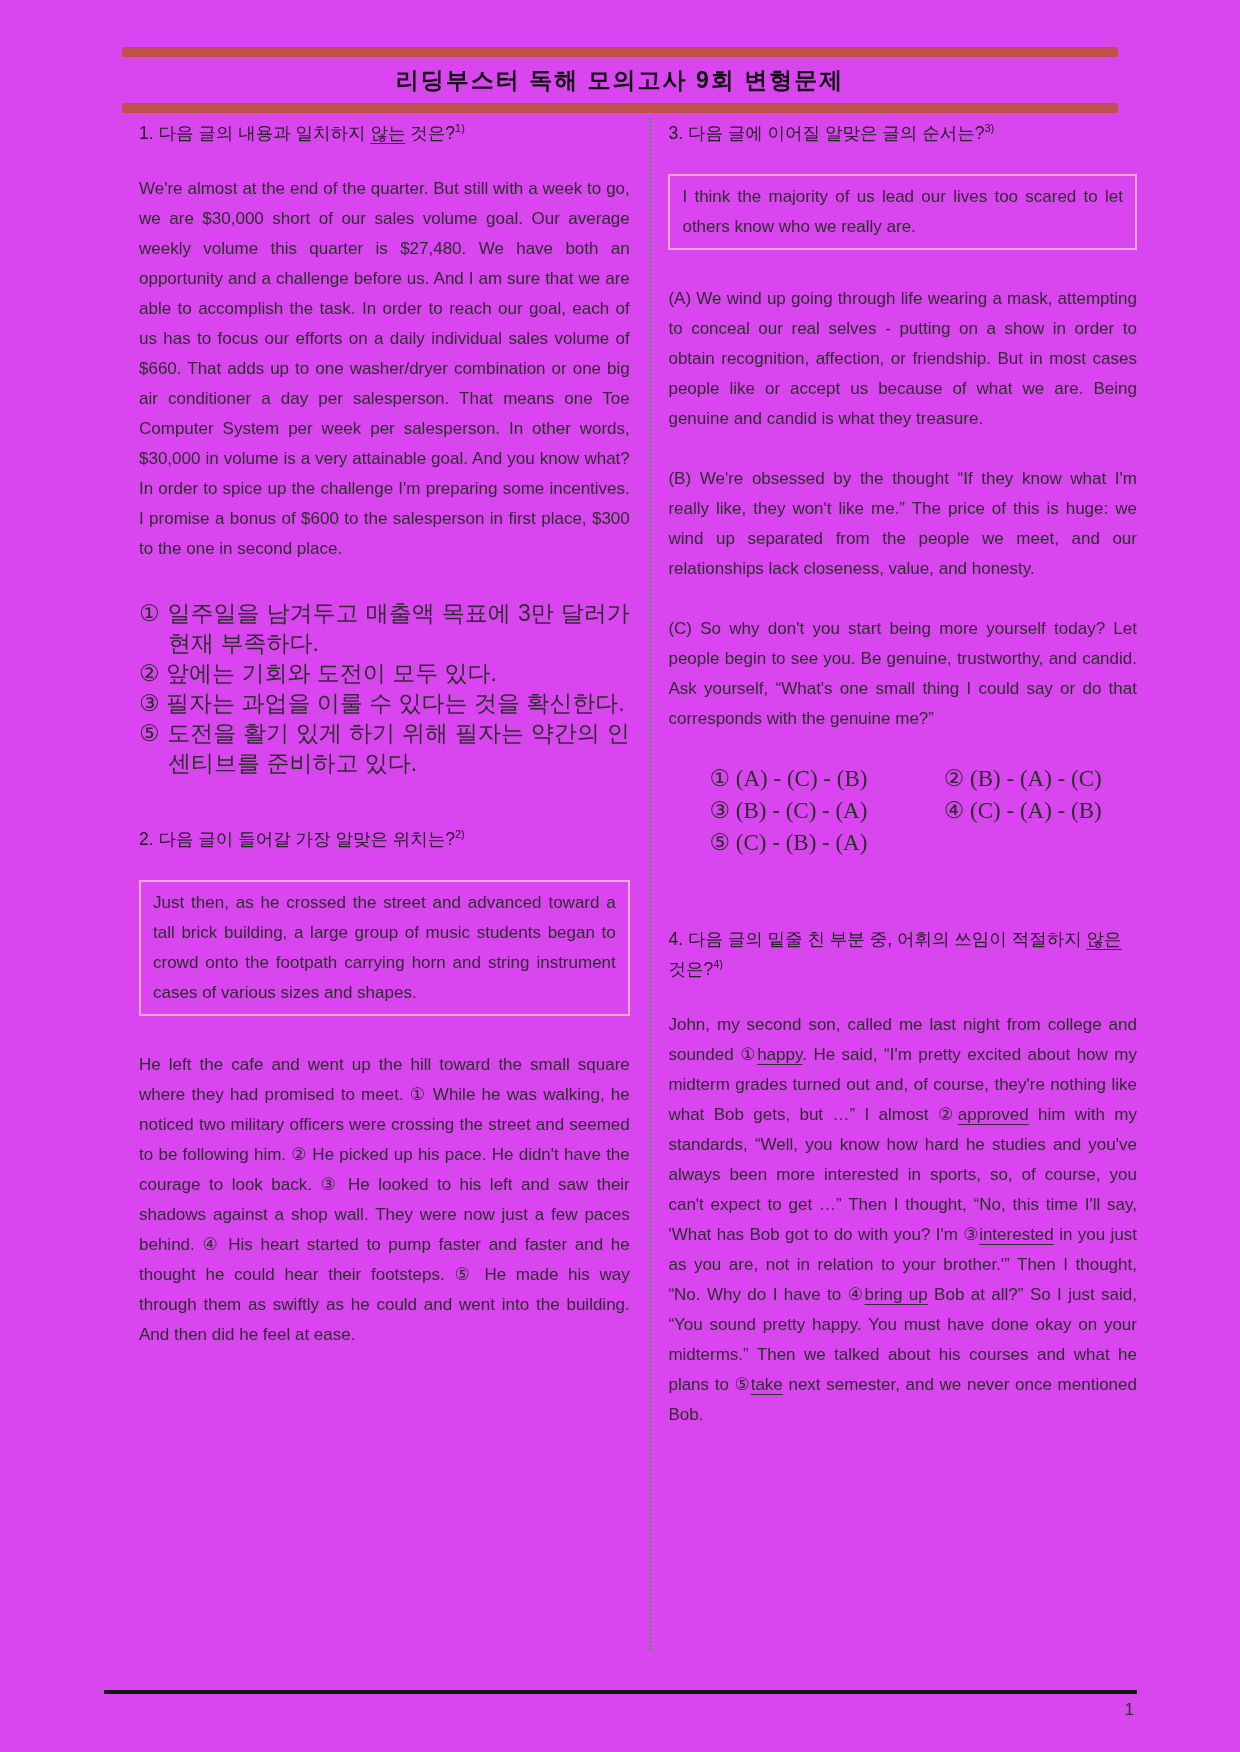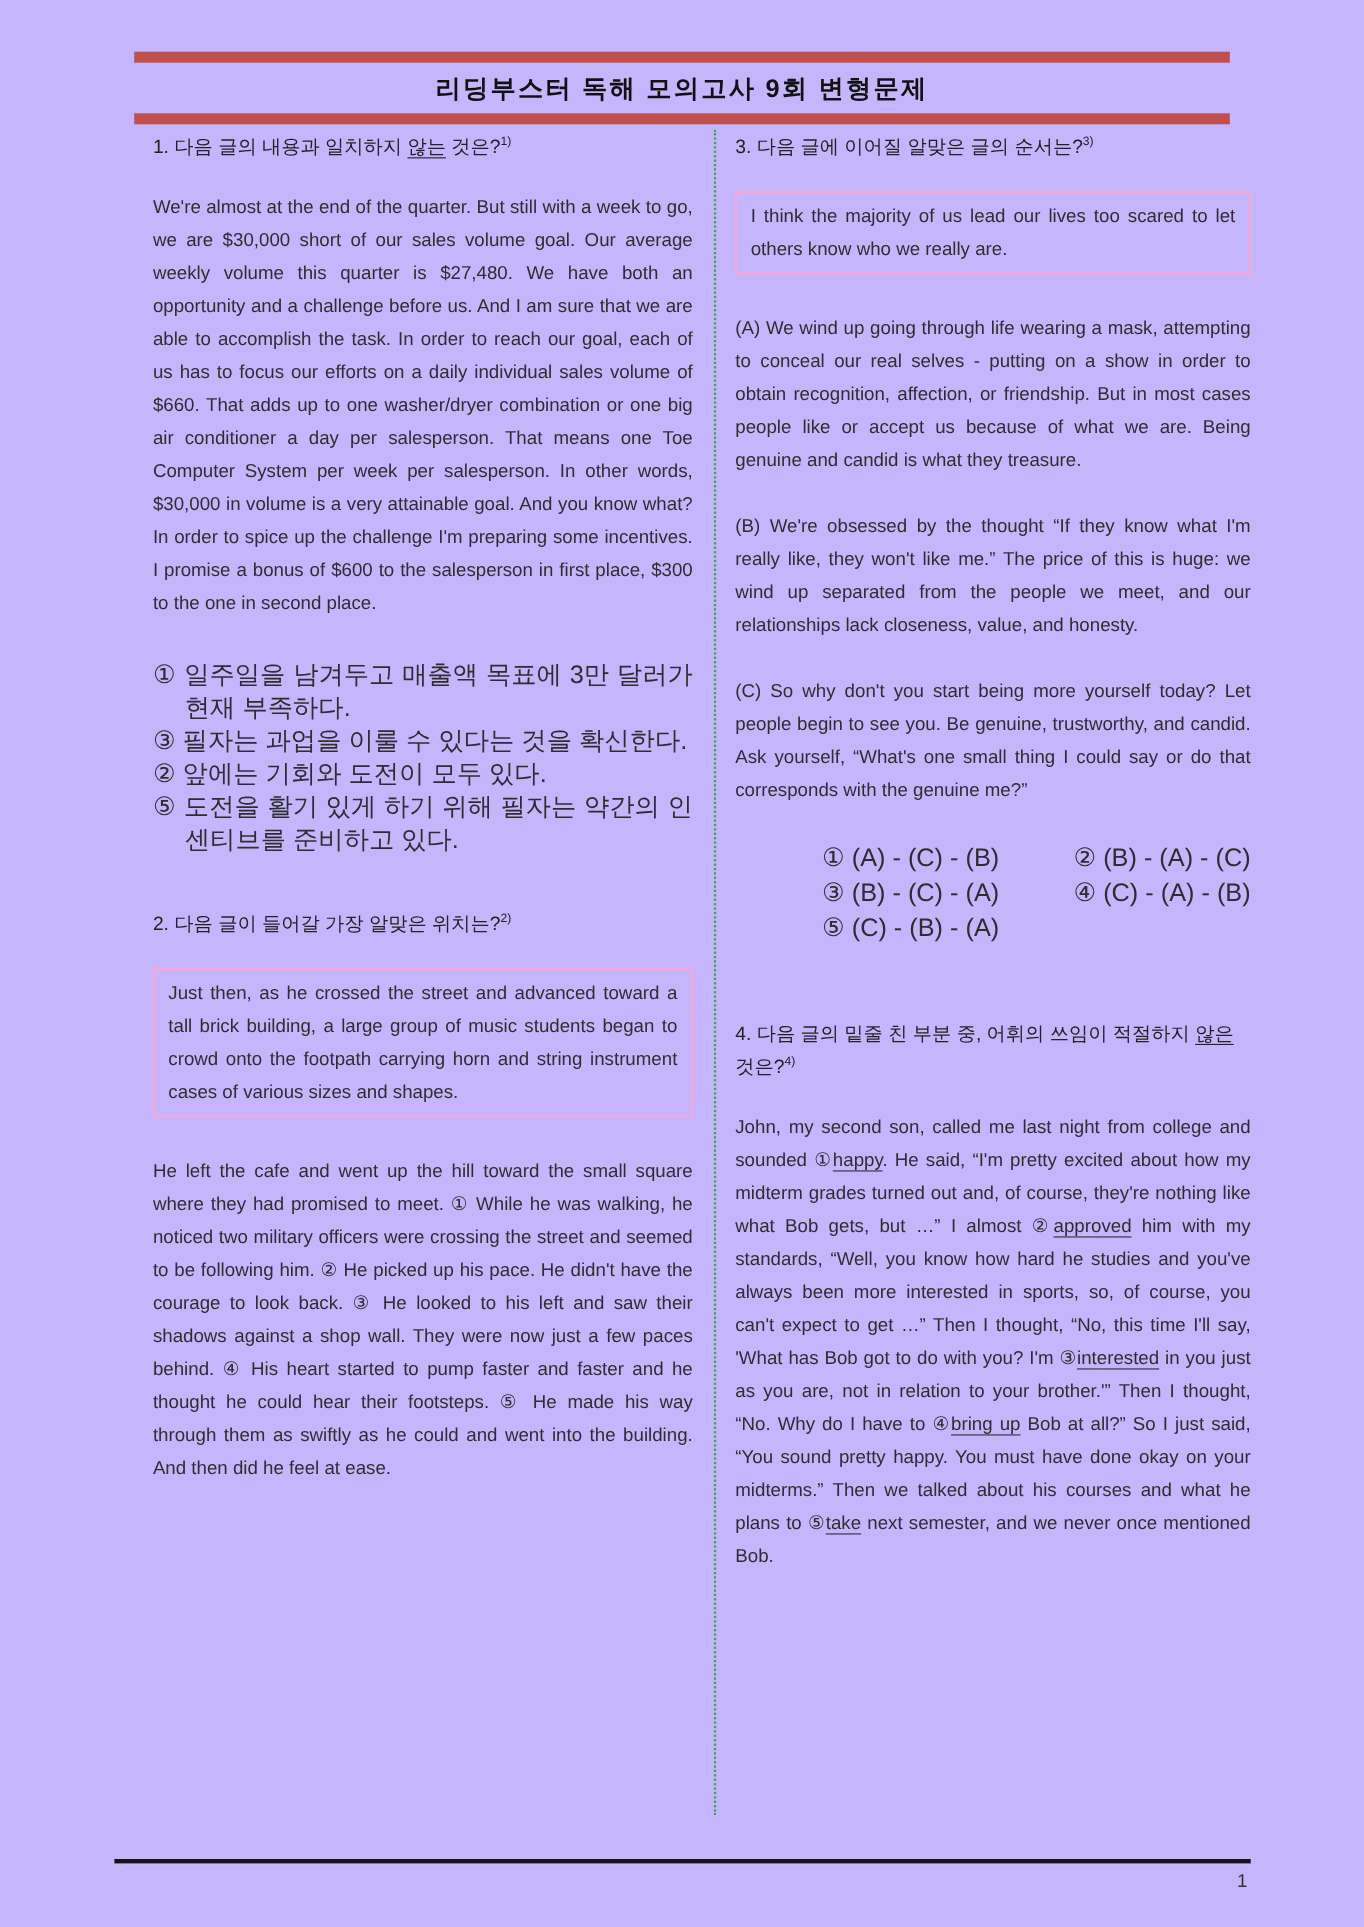--- a/index.html
+++ b/index.html
@@ -3,21 +3,21 @@
 <meta charset="utf-8">
 <style>
   * { box-sizing: border-box; margin: 0; padding: 0; }
   html, body { background: #ffffff; }
   body {
     width: 1240px; height: 1752px;
     font-family: "Liberation Sans", "DejaVu Sans", sans-serif;
     color: var(--text, #2e2e2e);
     position: relative;
   }
-  .page { position: relative; width: 1240px; height: 1752px; overflow: hidden; background: #c4b5fd; }
+  .page { position: relative; width: 1240px; height: 1752px; overflow: hidden; background: #d946ef; }
 
   
   .header { position: absolute; left: 122px; right: 122px; top: 47px; }
   .bar { height: 10px; background: var(--accent-red, #c0504d); }
   .title {
     text-align: center; font-weight: bold; font-size: 23px;
     letter-spacing: 2px; padding: 8px 0 7px; color: #111;
   }
 
   
@@ -47,21 +47,21 @@
 
   .options { margin-bottom: 46px; }
   .opt {
     font-size: 23px; line-height: 30px; text-align: justify;
     padding-left: 29px; text-indent: -29px; color: #2e2e2e;
   }
   .options-grid {
     display: grid; grid-template-columns: 240px 1fr; row-gap: 2px;
     margin: 14px 0 66px 0;
   }
-  .options-grid .opt { text-align: right; }
+  .options-grid .opt { text-align: center; font-family: Liberation Serif, serif; }
 
   
   .footer-line { position: absolute; left: 104px; right: 103px; top: 1690px; height: 4px; background: #141414; }
   .page-num { position: absolute; right: 106px; top: 1700px; font-size: 17px; color: #333; }
 </style>
 </head>
 <body>
 
 <div class="page">
 
@@ -72,22 +72,22 @@
   </div>
 
   <div class="columns">
 
     <div class="col-left">
       <div class="q-heading"><span>1. 다음 글의 내용과 일치하지 </span><span class="u">않는</span><span> 것은?</span><sup>1)</sup></div>
       <p class="passage mb-lg">We're almost at the end of the quarter. But still with a week to go, we are $30,000 short of our sales volume goal. Our average weekly volume this quarter is $27,480. We have both an opportunity and a challenge before us. And I am sure that we are able to accomplish the task. In order to reach our goal, each of us has to focus our efforts on a daily individual sales volume of $660. That adds up to one washer/dryer combination or one big air conditioner a day per salesperson. That means one Toe Computer System per week per salesperson. In other words, $30,000 in volume is a very attainable goal. And you know what? In order to spice up the challenge I'm preparing some incentives. I promise a bonus of $600 to the salesperson in first place, $300 to the one in second place.</p>
 
       <div class="options">
         <div class="opt"><span class="num">①</span> <span>일주일을 남겨두고 매출액 목표에 3만 달러가 현재 부족하다.</span></div>
+        <div class="opt"><span class="num">②</span> <span>앞에는 기회와 도전이 모두 있다.</span></div>
         <div class="opt"><span class="num">③</span> <span>필자는 과업을 이룰 수 있다는 것을 확신한다.</span></div>
-        <div class="opt"><span class="num">②</span> <span>앞에는 기회와 도전이 모두 있다.</span></div>
         <div class="opt"><span class="num">⑤</span> <span>도전을 활기 있게 하기 위해 필자는 약간의 인센티브를 준비하고 있다.</span></div>
       </div>
 
       <div class="q-heading"><span>2. 다음 글이 들어갈 가장 알맞은 위치는?</span><sup>2)</sup></div>
       <div class="textbox">Just then, as he crossed the street and advanced toward a tall brick building, a large group of music students began to crowd onto the footpath carrying horn and string instrument cases of various sizes and shapes.</div>
       <p class="passage">He left the cafe and went up the hill toward the small square where they had promised to meet. ① While he was walking, he noticed two military officers were crossing the street and seemed to be following him. ② He picked up his pace. He didn't have the courage to look back. ③ He looked to his left and saw their shadows against a shop wall. They were now just a few paces behind. ④ His heart started to pump faster and faster and he thought he could hear their footsteps. ⑤ He made his way through them as swiftly as he could and went into the building. And then did he feel at ease.</p>
     </div>
 
     <div class="divider"></div>
 

